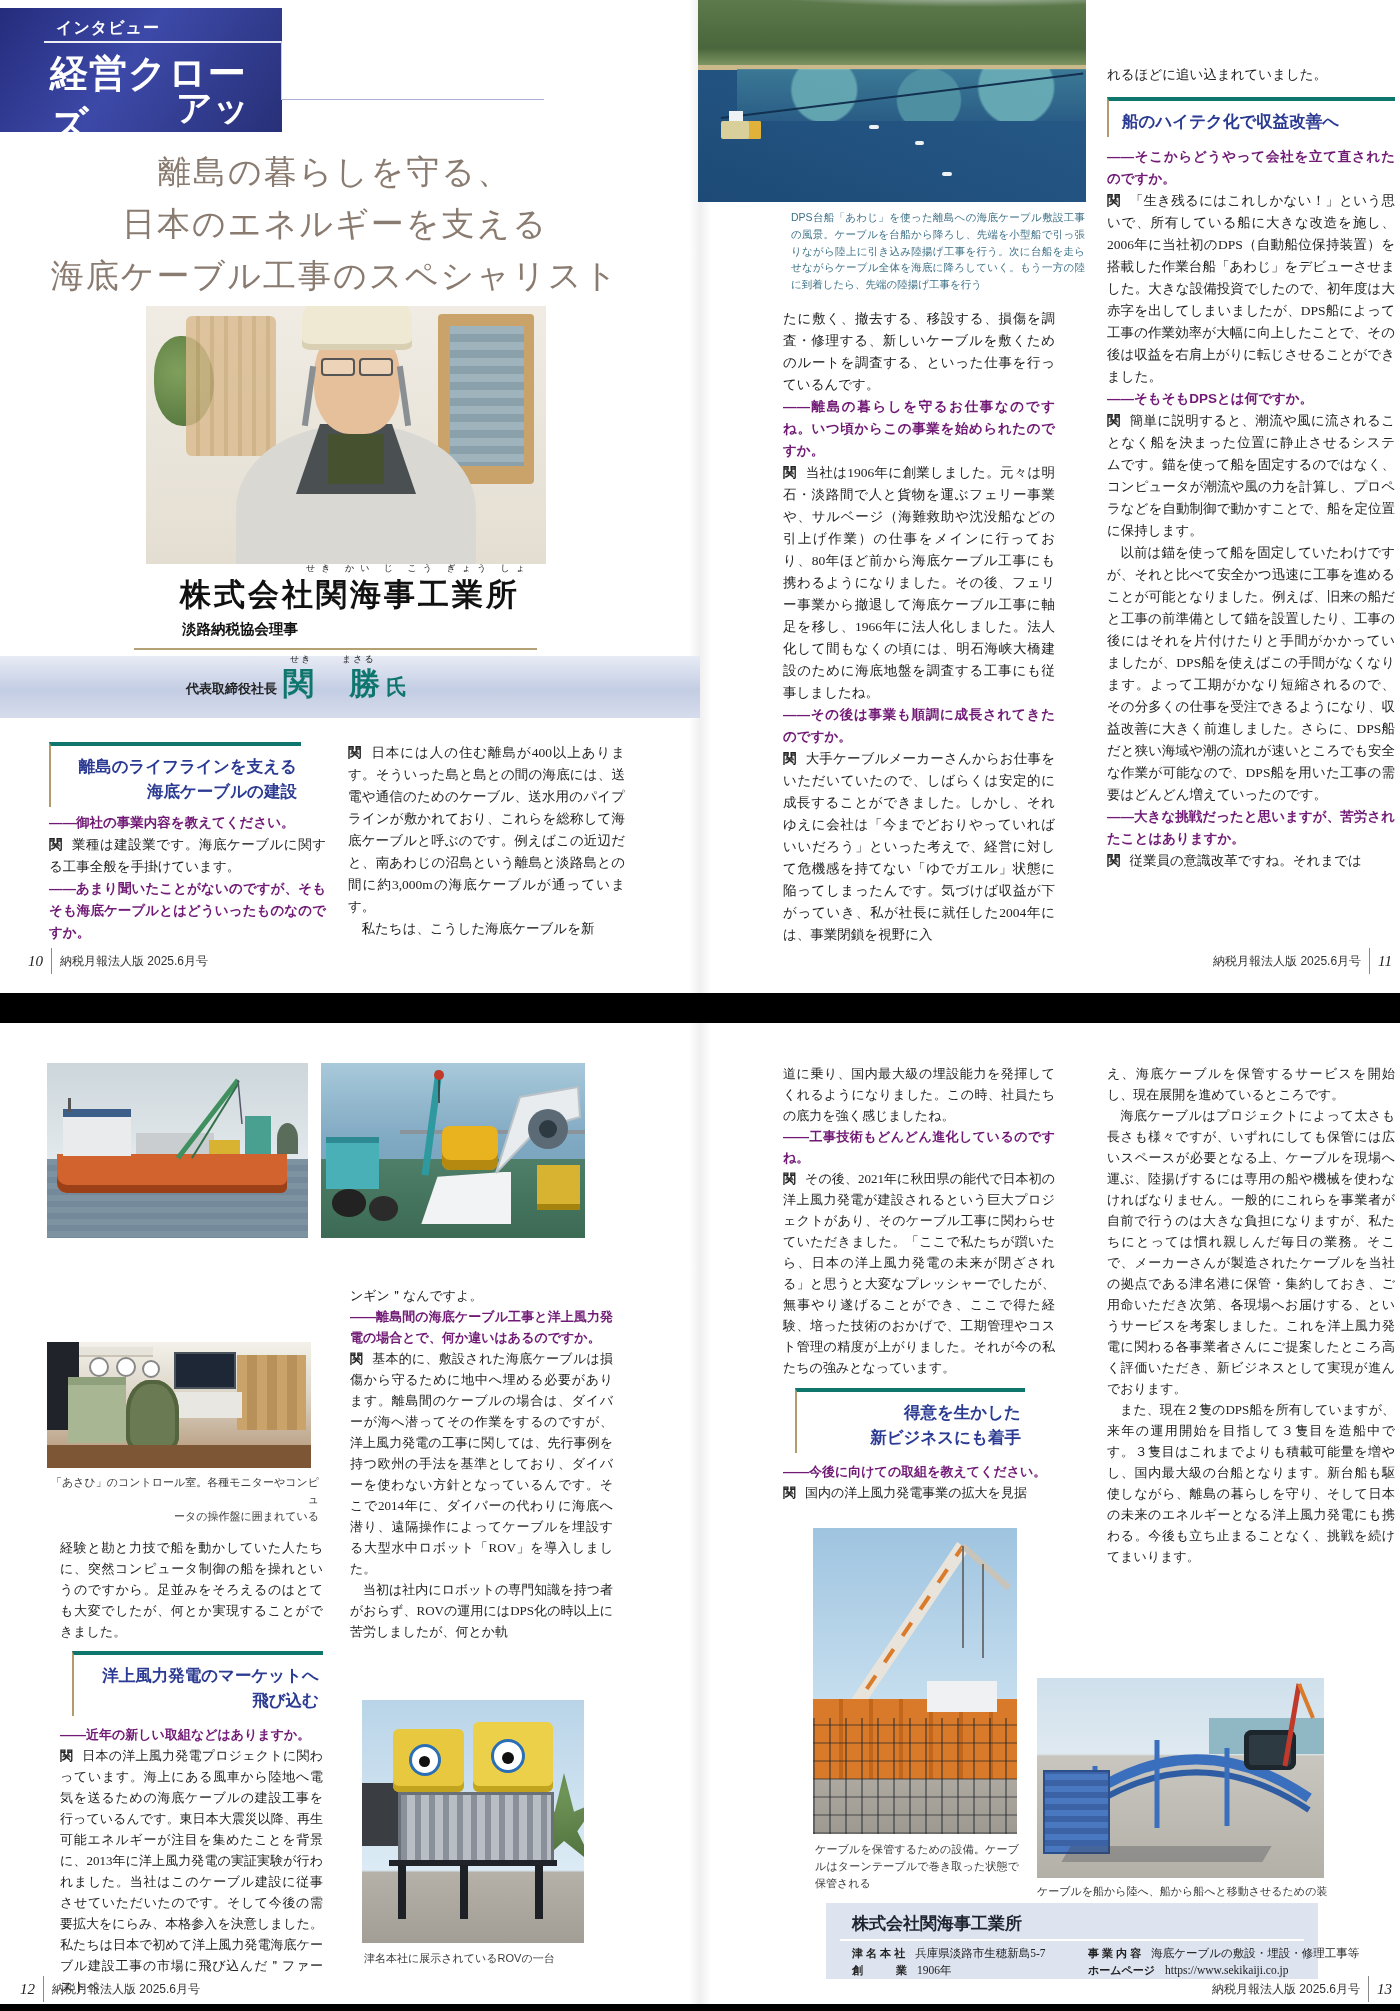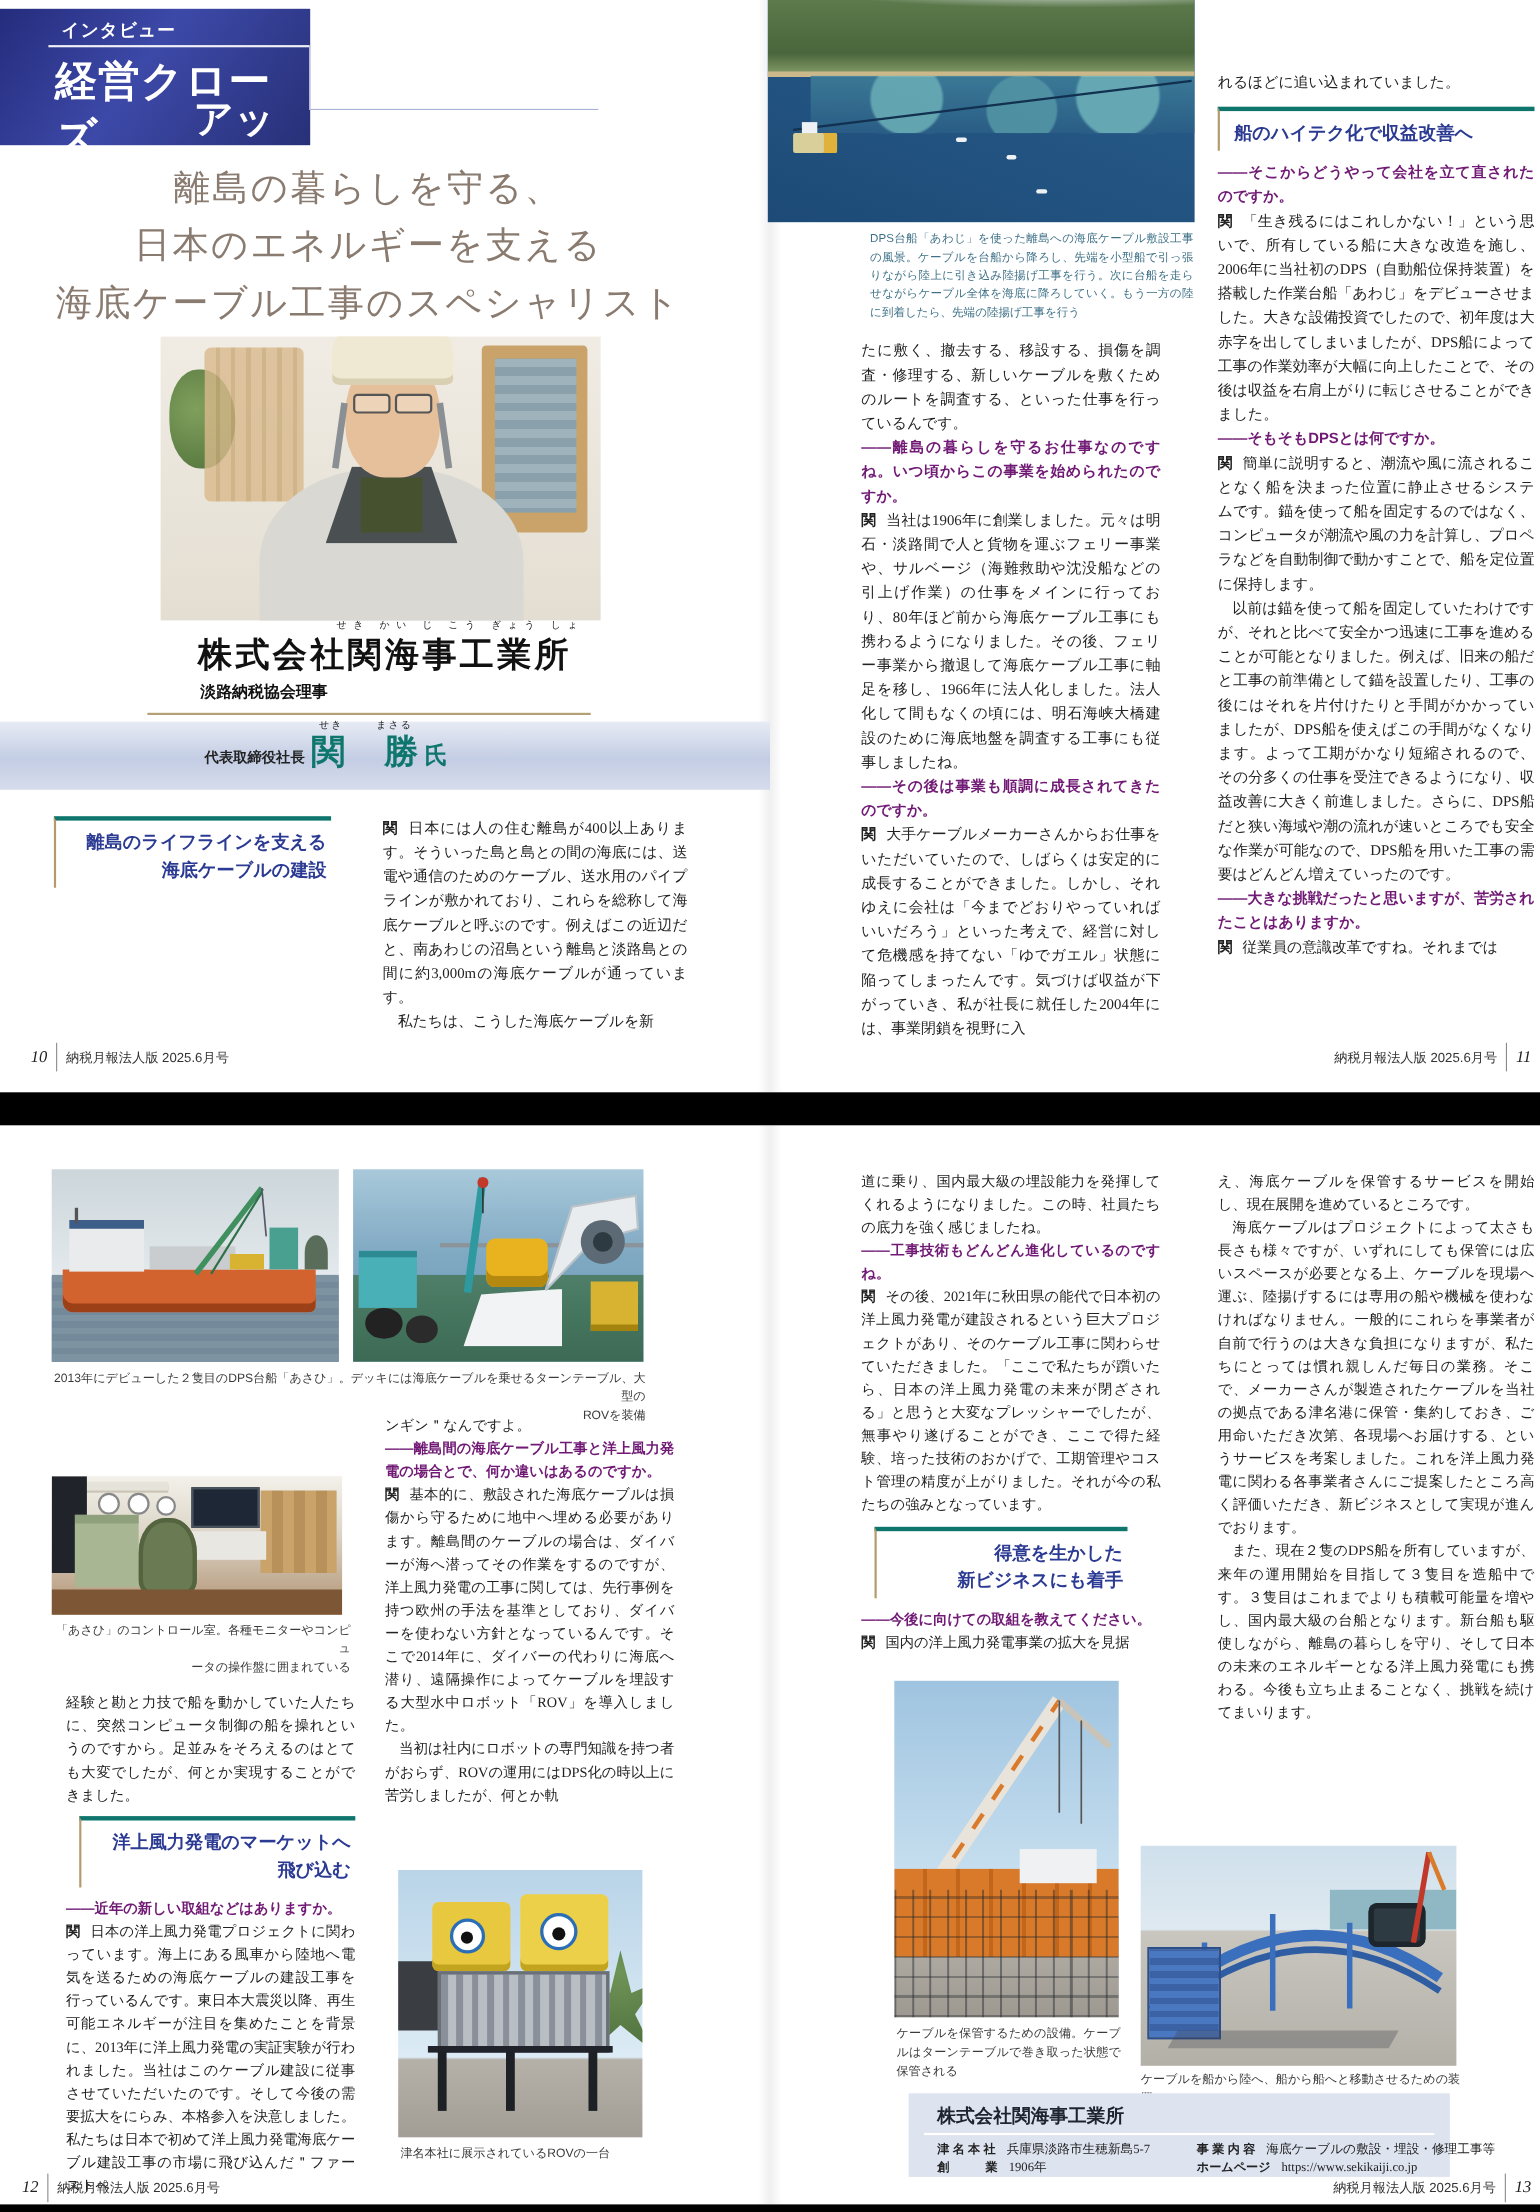--- a/index.html
+++ b/index.html
@@ -100,20 +100,25 @@
     <div class="blueband"></div>
     <div class="pres-label">代表取締役社長</div>
     <div class="furi" style="left:290px;top:653px;letter-spacing:2px;">せき</div>
     <div class="furi" style="left:342px;top:653px;letter-spacing:2px;">まさる</div>
     <div class="pres-name"><span>関　勝</span><span class="pres-suffix">氏</span></div>
 
     <div class="col" style="left:49px;top:742px;width:252px;">
       <div class="sec pre" style="margin:0;">離島のライフラインを支える
 海底ケーブルの建設</div>
     </div>
+    <div class="col body-t" style="left:49px;top:812px;width:277px;">
+      <p class="q">――御社の事業内容を教えてください。</p>
+      <p class="ans"><span class="spk">関</span><span>業種は建設業です。海底ケーブルに関する工事全般を手掛けています。</span></p>
+      <p class="q">――あまり聞いたことがないのですが、そもそも海底ケーブルとはどういったものなのですか。</p>
+    </div>
 
     <div class="col body-t" style="left:348px;top:742px;width:277px;">
       <p class="ans"><span class="spk">関</span><span>日本には人の住む離島が400以上あります。そういった島と島との間の海底には、送電や通信のためのケーブル、送水用のパイプラインが敷かれており、これらを総称して海底ケーブルと呼ぶのです。例えばこの近辺だと、南あわじの沼島という離島と淡路島との間に約3,000mの海底ケーブルが通っています。</span></p>
       <p>　私たちは、こうした海底ケーブルを新</p>
     </div>
     <div class="footer" style="left:28px;top:948px;">
       <span class="pgnum">10</span>
         <span class="fbar"></span>
         <span>納税月報法人版 2025.6月号</span>
     </div>
@@ -190,22 +195,20 @@
       <div class="pe" style="left:4%;top:72%;width:13%;height:16%;background:#222;border-radius:50%;"></div>
       <div class="pe" style="left:18%;top:76%;width:11%;height:14%;background:#2b2b2b;border-radius:50%;"></div>
       <div class="pe" style="left:38%;top:62%;width:34%;height:30%;background:#f2f3f4;clip-path:polygon(0 100%,18% 10%,100% 0,100% 100%);"></div>
       <svg class="pe" style="left:64%;top:8%;" width="96" height="100">
           <path d="M6 96 L30 20 L88 10 L90 40 L48 52 Z" fill="#e8ecef" stroke="#b9c2c8" stroke-width="2"></path>
           <circle cx="58" cy="52" r="20" fill="#5b6a74"></circle>
           <circle cx="58" cy="52" r="9" fill="#2e3a42"></circle>
         </svg>
       <div class="pe" style="left:82%;top:58%;width:16%;height:26%;background:#d8b332;box-shadow:inset 0 -6px 0 #a5830f;"></div>
     </div>
-    <div class="col cap pre" style="left:47px;top:222px;width:540px;">2013年にデビューした２隻目のDPS台船「あさひ」。デッキには海底ケーブルを乗せるターンテーブル、大型の
-ROVを装備</div>
 
     <div class="ph" style="left:47px;top:319px;width:264px;height:126px;background:linear-gradient(180deg,#f3f1ea 0%,#ddd6c8 40%,#b09070 100%);">
       <div class="pe" style="left:10%;top:4%;width:30%;height:8px;background:#e6e3da;box-shadow:0 2px 0 #c9c4b6;"></div>
       <div class="pe" style="left:16%;top:12%;width:16px;height:16px;background:#fff;border:2px solid #888;border-radius:50%;"></div>
       <div class="pe" style="left:26%;top:12%;width:16px;height:16px;background:#fff;border:2px solid #888;border-radius:50%;"></div>
       <div class="pe" style="left:36%;top:14%;width:14px;height:14px;background:#fff;border:2px solid #888;border-radius:50%;"></div>
       <div class="pe" style="left:0%;top:0%;width:12%;height:70%;background:#20242a;"></div>
       <div class="pe" style="left:48%;top:8%;width:22%;height:26%;background:#1d2736;border:2px solid #4a525c;"></div>
       <div class="pe" style="left:72%;top:10%;width:26%;height:60%;background:repeating-linear-gradient(90deg,#caa36a 0 10px,#b8905a 10px 20px);"></div>
       <div class="pe" style="left:40%;top:40%;width:34%;height:20%;background:#e9e7e2;"></div>

